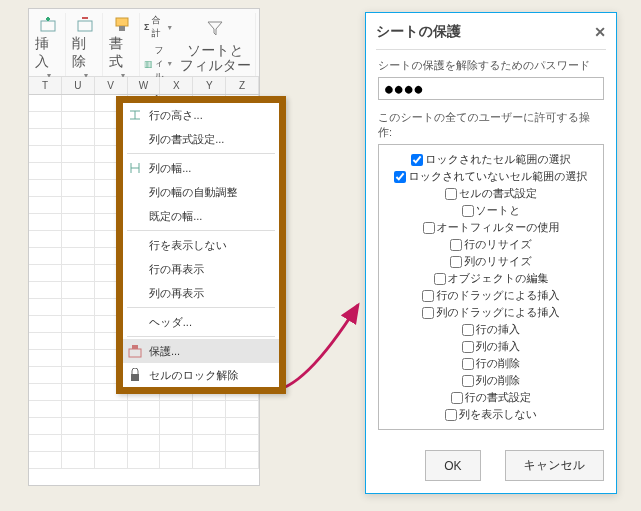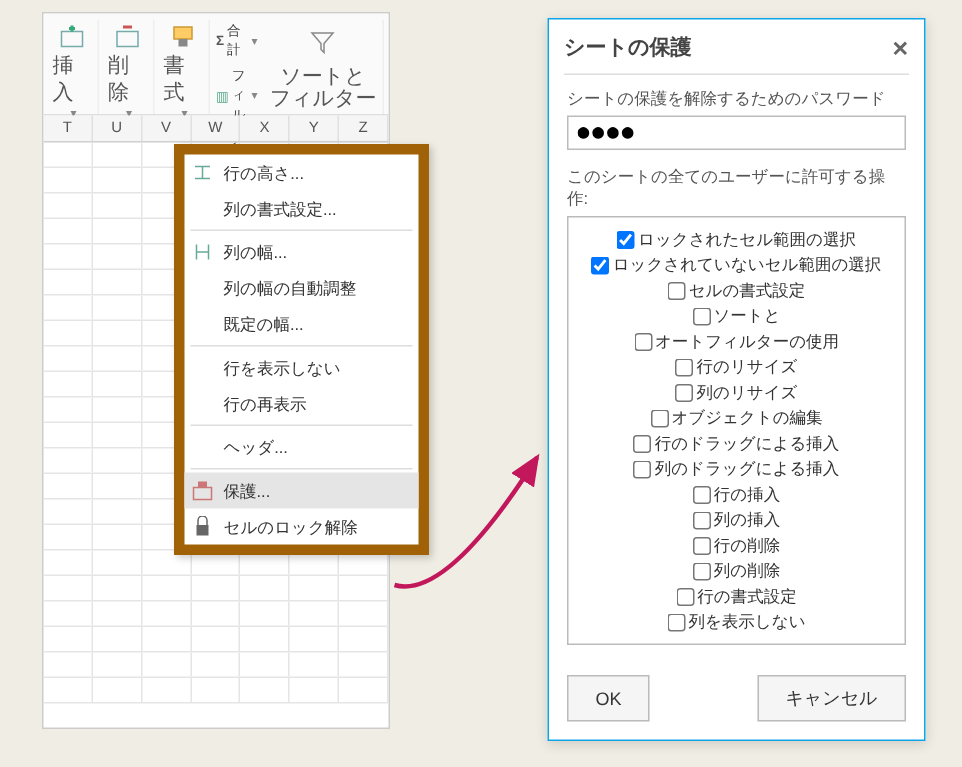--- a/index.html
+++ b/index.html
@@ -220,22 +220,22 @@
   justify-content: center;
 }
 
 .perm input[type=checkbox] {
   width: 12px;
   height: 12px;
 }
 
 .dialog-buttons {
   display: flex;
-  justify-content: space-between;
-  gap: 12px;
+  justify-content: flex-end;
+  gap: 24px;
   padding: 10px 12px 12px;
 }
 
 .btn {
   border: 1px solid #bbb;
   background: #f5f5f5;
   padding: 6px 18px;
   font-size: 12px;
   color: #333;
   cursor: pointer;
@@ -569,20 +569,24 @@
   </div>
   <div class="ctx-sep"></div>
   <div class="ctx-item">
     <span class="ctx-icon"></span>
     <span>行を表示しない</span>
   </div>
   <div class="ctx-item">
     <span class="ctx-icon"></span>
     <span>行の再表示</span>
   </div>
+  <div class="ctx-item">
+    <span class="ctx-icon"></span>
+    <span>列の再表示</span>
+  </div>
   <div class="ctx-sep"></div>
   <div class="ctx-item">
     <span class="ctx-icon"></span>
     <span>ヘッダ...</span>
   </div>
   <div class="ctx-sep"></div>
   <div class="ctx-item highlight">
     <span class="ctx-icon">
         <svg width="14" height="14">
           <rect x="1" y="5" width="12" height="8" fill="none" stroke="#c77"></rect>

